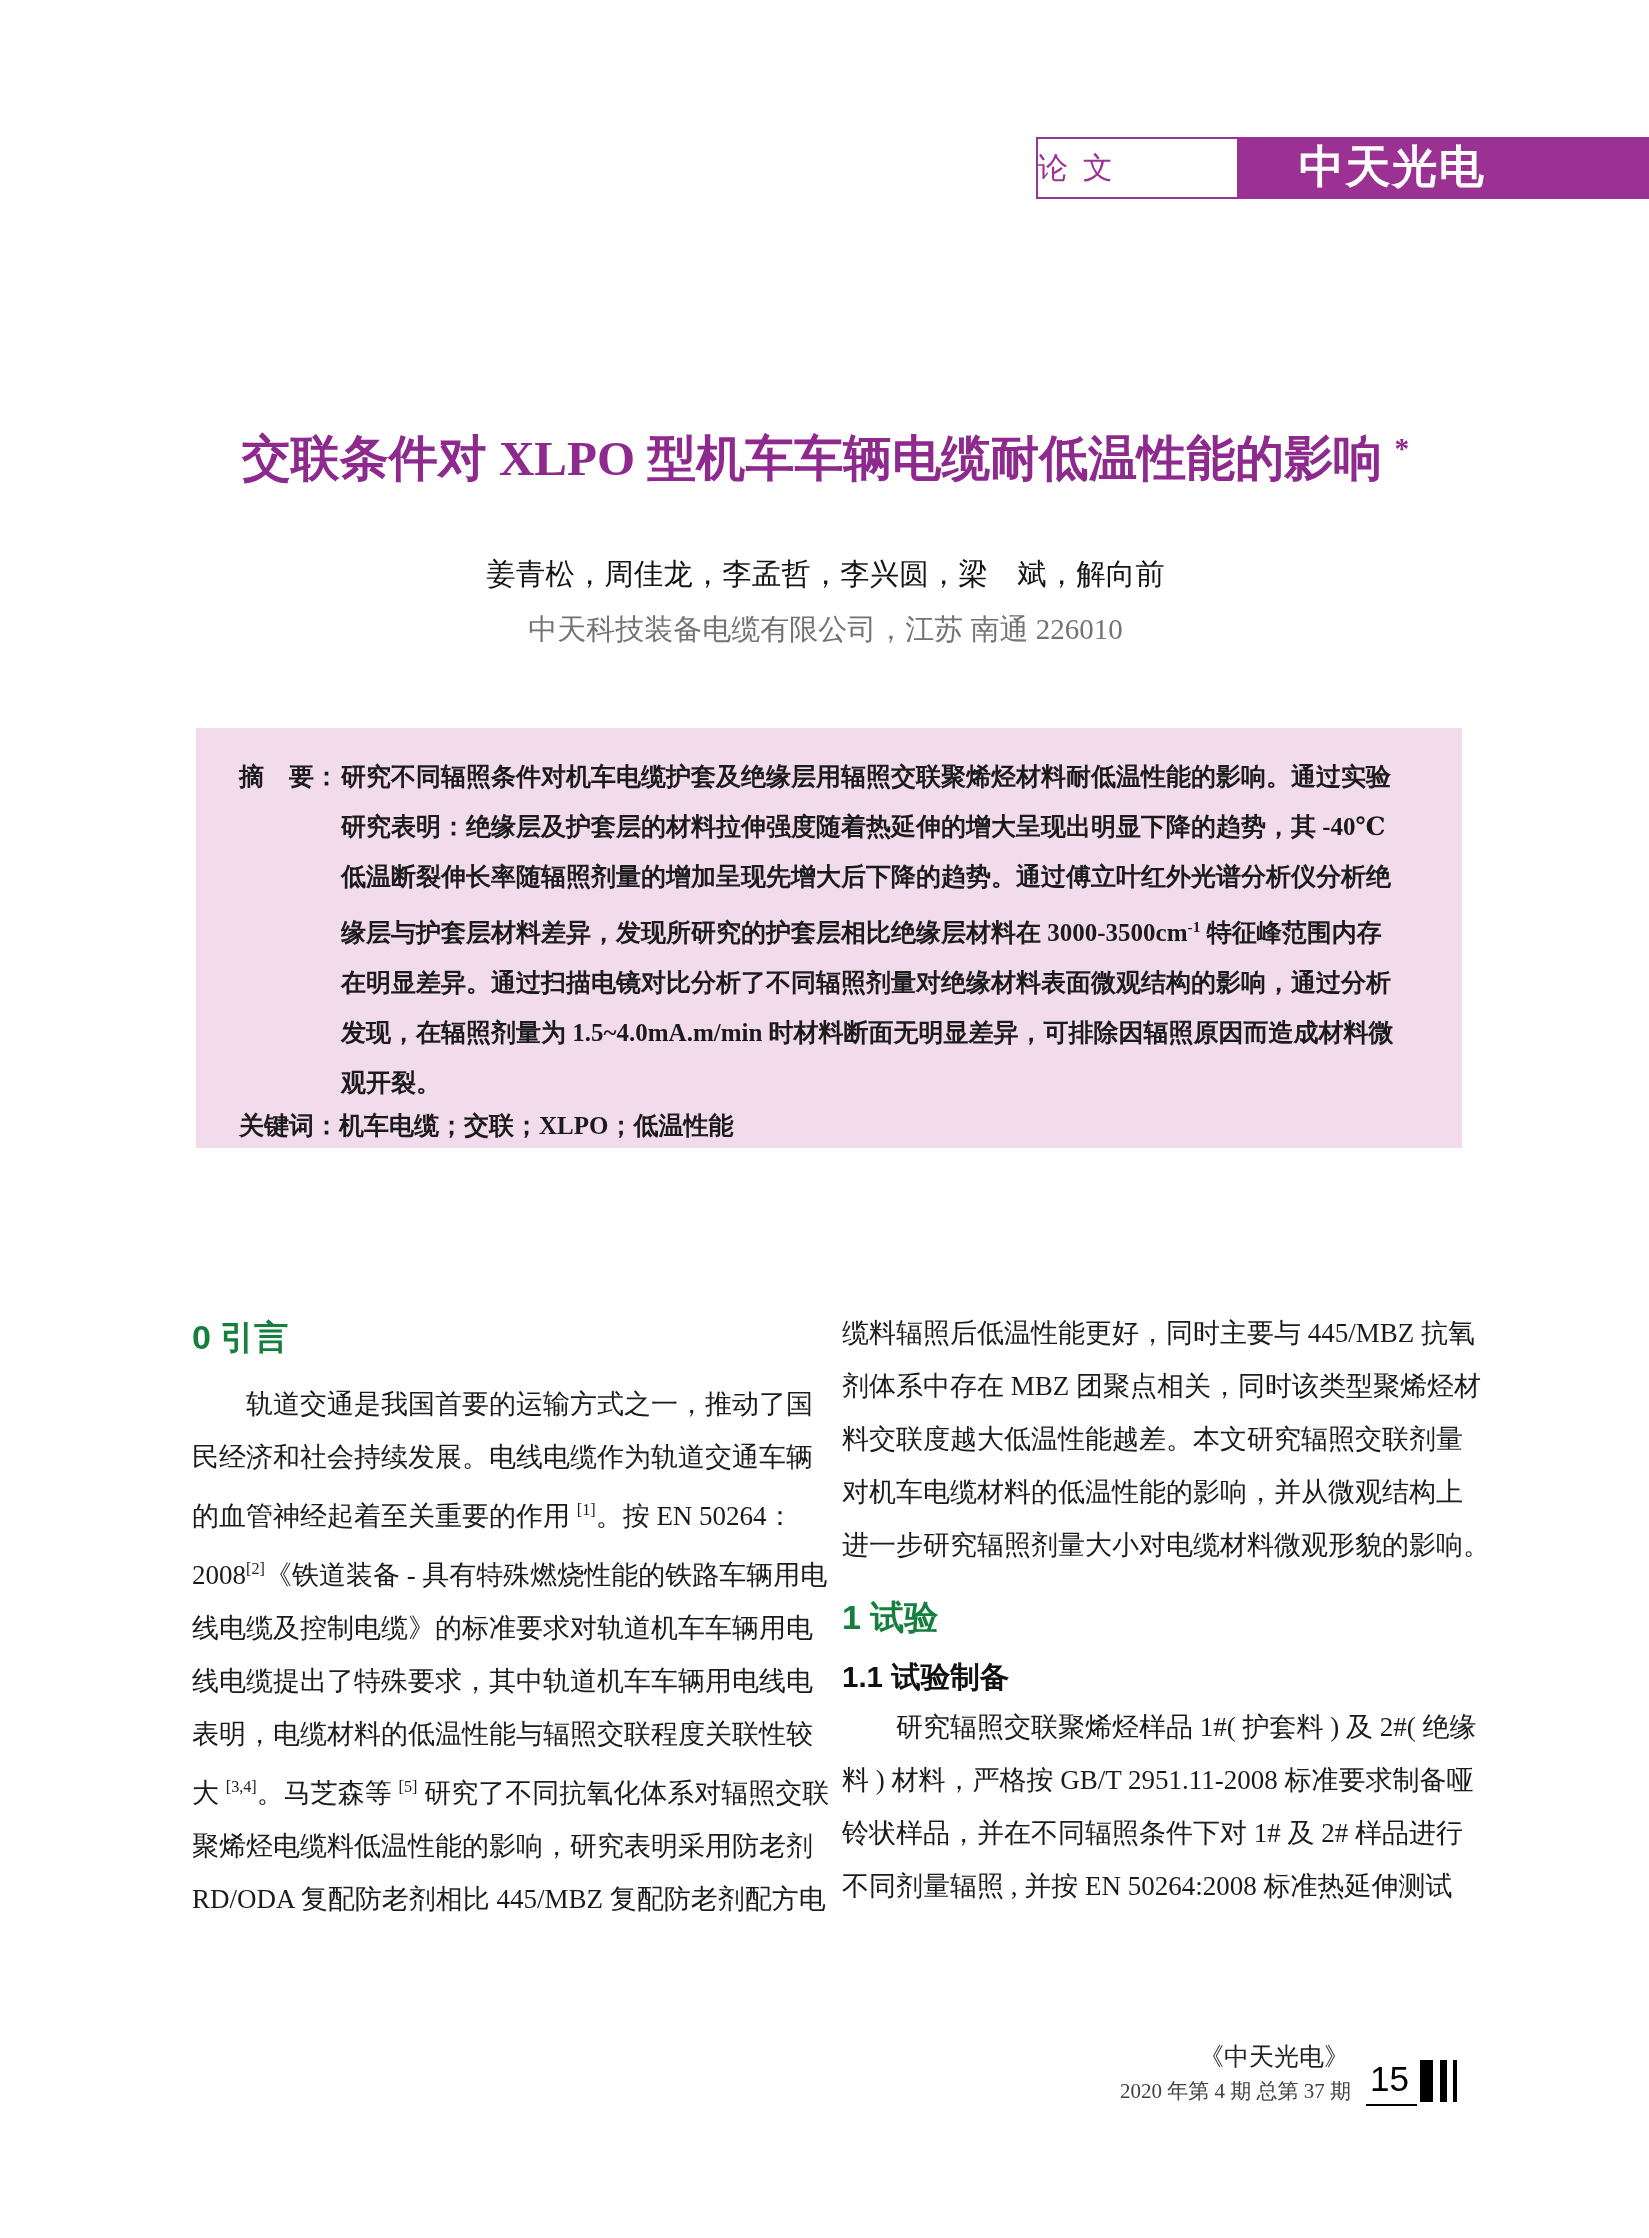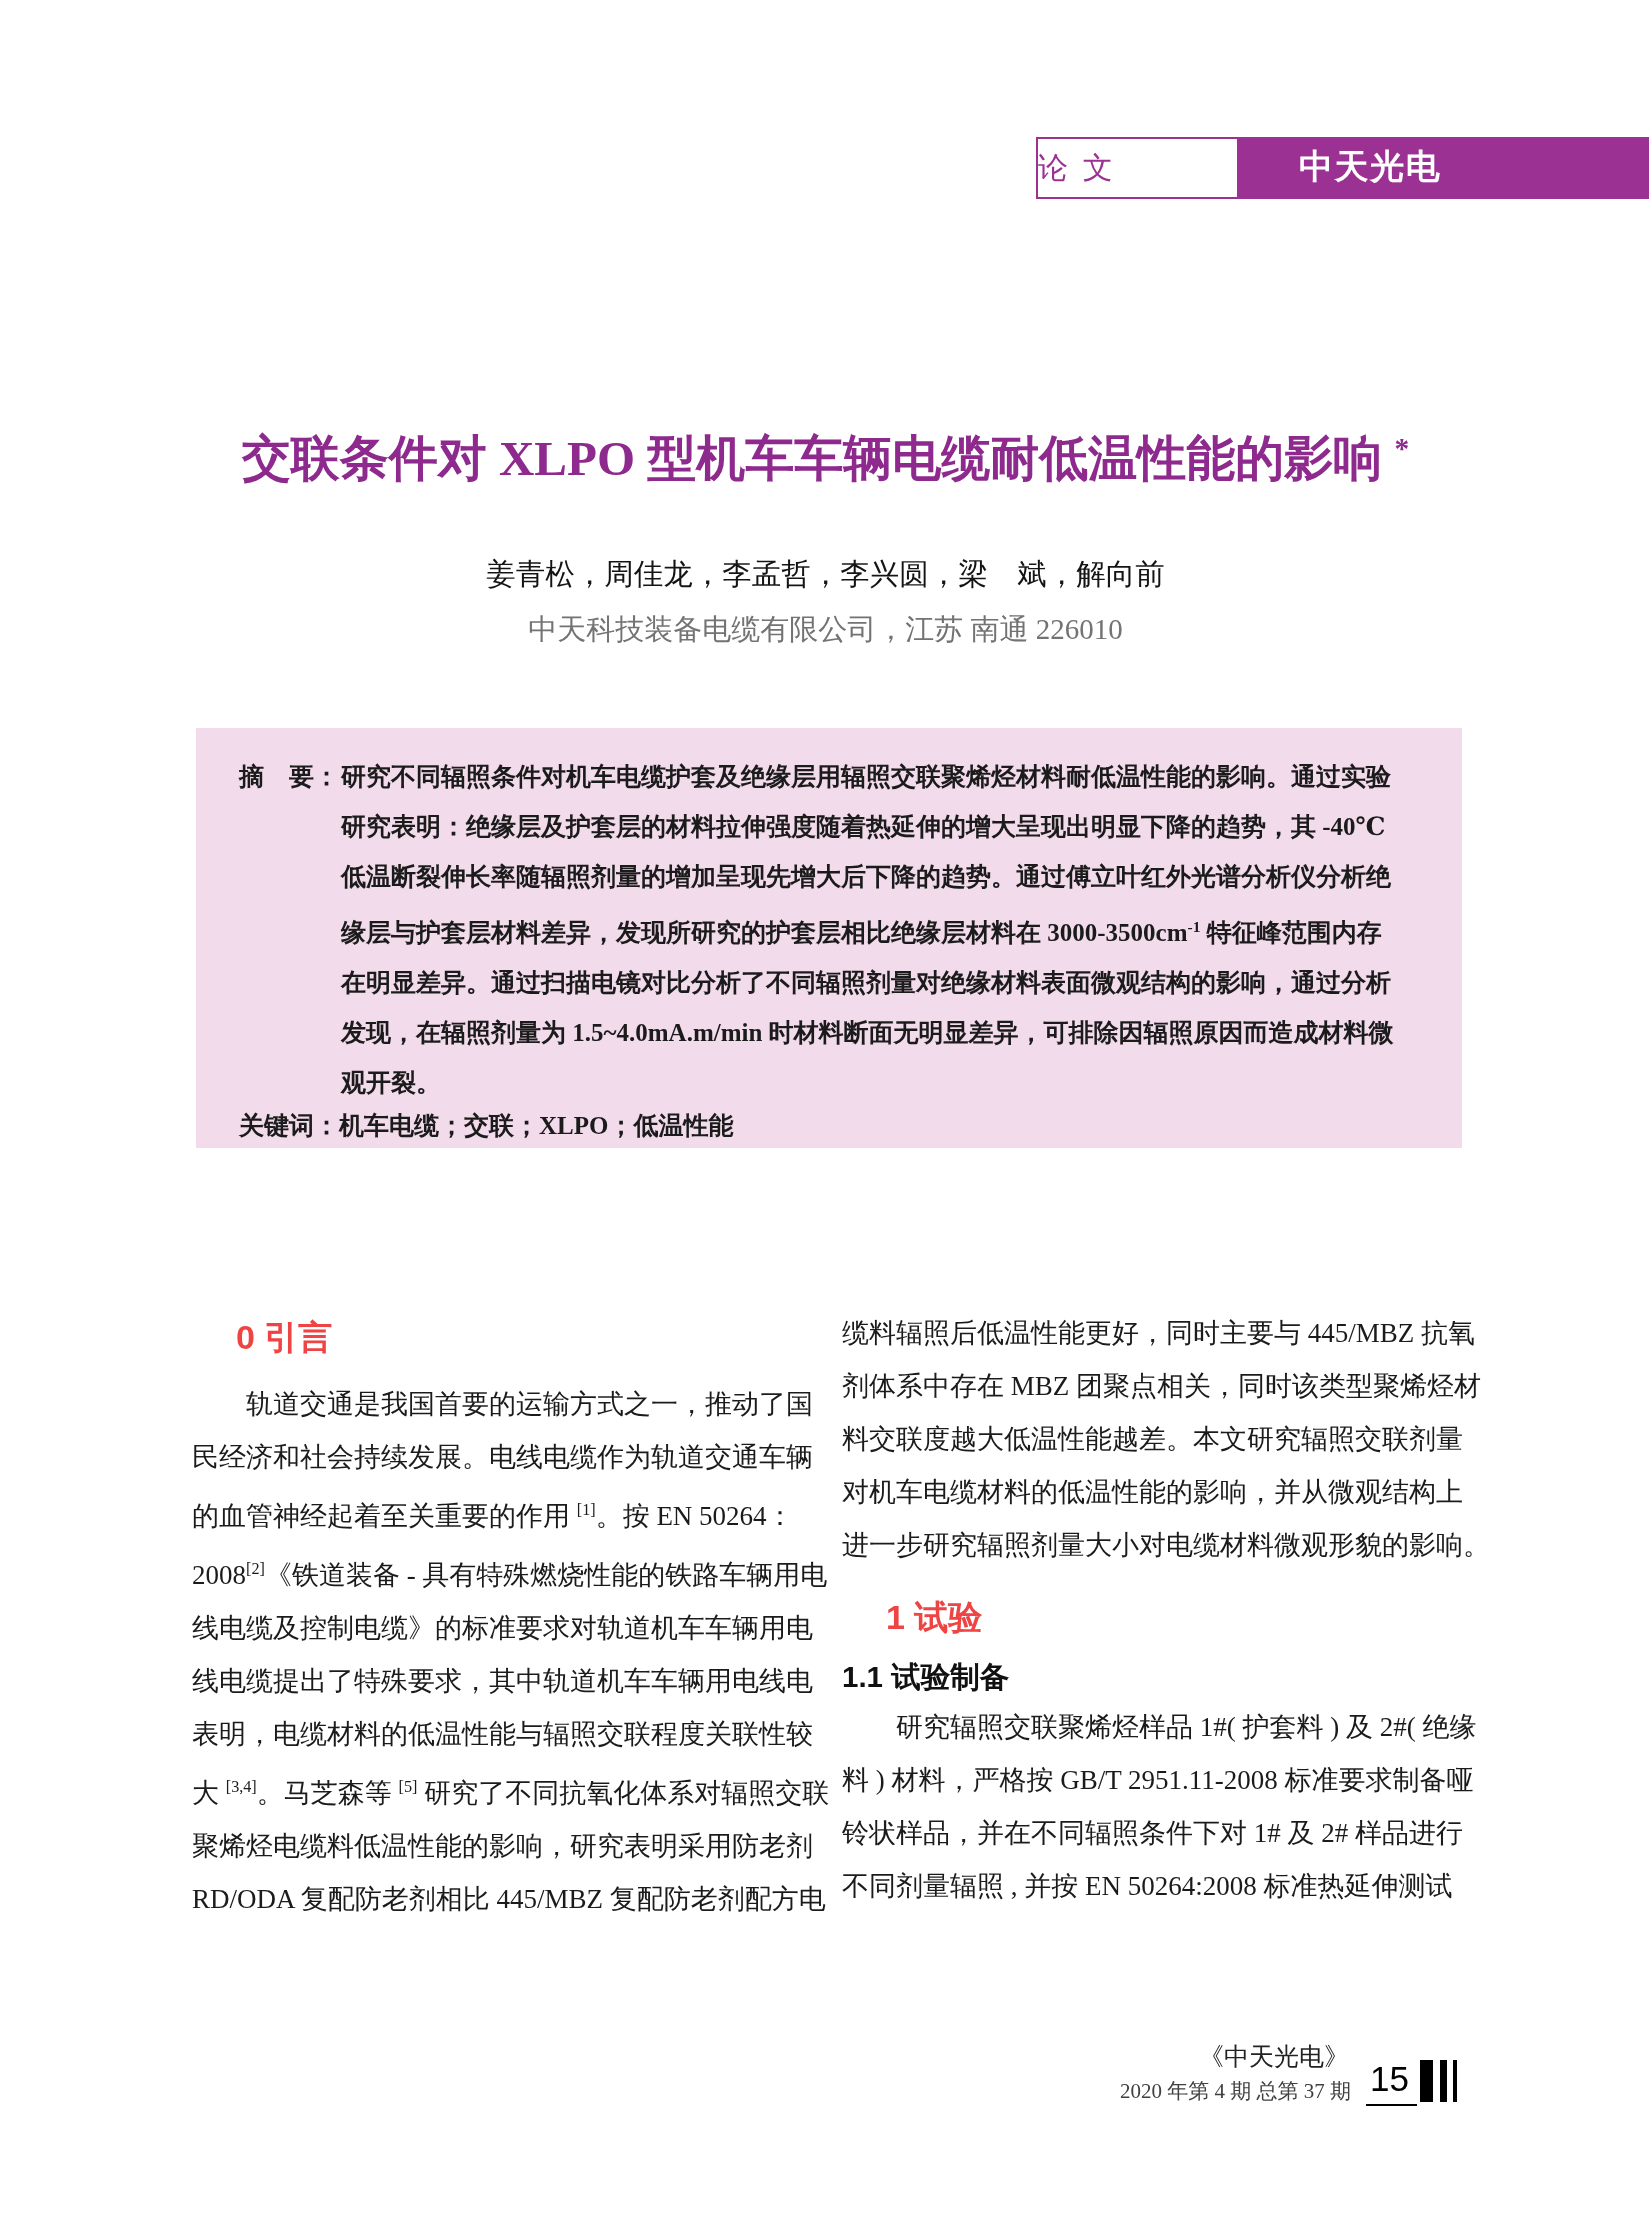--- a/index.html
+++ b/index.html
@@ -7,38 +7,38 @@
     width:1650px;height:2239px;position:relative;background:#ffffff;
     font-family:"Liberation Serif","DejaVu Serif",serif;color:#1b1b1b;
     overflow:hidden;
   }
   
   .header-band{position:absolute;left:1036px;top:137px;width:614px;height:62px;background:#9c3194;}
   .tab-box{position:absolute;left:0;top:0;width:203px;height:62px;background:#ffffff;
     border:2.4px solid #9c3194;box-sizing:border-box;display:flex;align-items:center;justify-content:flex-start;}
   .tab-label{color:#9c3194;font-size:30px;font-family:"Liberation Sans","DejaVu Sans",sans-serif;letter-spacing:3.2px;}
   .brand{position:absolute;left:263px;top:50%;transform:translateY(-52%);color:#ffffff;
-    font-size:34px;font-weight:bold;font-family:"DejaVu Serif","Liberation Serif",serif;
+    font-size:45px;font-weight:bold;font-family:"DejaVu Serif","Liberation Serif",serif;
     letter-spacing:1.6px;white-space:nowrap;}
   
   .title{position:absolute;left:190px;top:426px;width:1271px;text-align:center;
     font-size:49px;font-weight:bold;color:#8e2a8d;white-space:nowrap;}
   .title sup{font-size:0.6em;vertical-align:super;}
   .authors{position:absolute;left:190px;top:555px;width:1271px;text-align:center;font-size:29.5px;color:#141414;}
   .affiliation{position:absolute;left:190px;top:610px;width:1271px;text-align:center;font-size:29px;color:#737373;}
   
   .abstract-box{position:absolute;left:196px;top:728px;width:1266px;height:420px;background:#f2dbeb;}
   .abstract-label{position:absolute;left:43px;top:24px;font-size:25px;font-weight:bold;line-height:50px;white-space:nowrap;}
   .abstract-lines{position:absolute;left:145px;top:24px;width:1109px;}
   .abstract-lines .tline{font-size:25px;font-weight:bold;line-height:50px;white-space:nowrap;}
   .abstract-lines sup{font-size:0.62em;vertical-align:super;font-weight:bold;}
   .keywords-row{position:absolute;left:43px;top:373px;font-size:25px;font-weight:bold;line-height:50px;white-space:nowrap;}
   
-  .sec-heading{position:absolute;color:#ef4444;font-weight:bold;font-size:34px;
-    font-family:"Liberation Sans","DejaVu Sans",sans-serif;white-space:nowrap;margin-left:44px;}
+  .sec-heading{position:absolute;color:#15803d;font-weight:bold;font-size:34px;
+    font-family:"Liberation Sans","DejaVu Sans",sans-serif;white-space:nowrap;}
   .intro-heading{left:192px;top:1315px;}
   .exp-heading{left:842px;top:1595px;}
   .sub-heading{position:absolute;left:842px;top:1658px;color:#111111;font-weight:bold;font-size:29.5px;
     font-family:"Liberation Sans","DejaVu Sans",sans-serif;white-space:nowrap;}
   .body-col{position:absolute;}
   .body-col .tline{font-size:27px;line-height:53px;white-space:nowrap;color:#1b1b1b;}
   .body-col sup{font-size:0.6em;vertical-align:super;}
   .left-col{left:192px;top:1378px;width:616px;}
   .right-top{left:842px;top:1307px;width:619px;}
   .right-para{left:842px;top:1701px;width:619px;}

